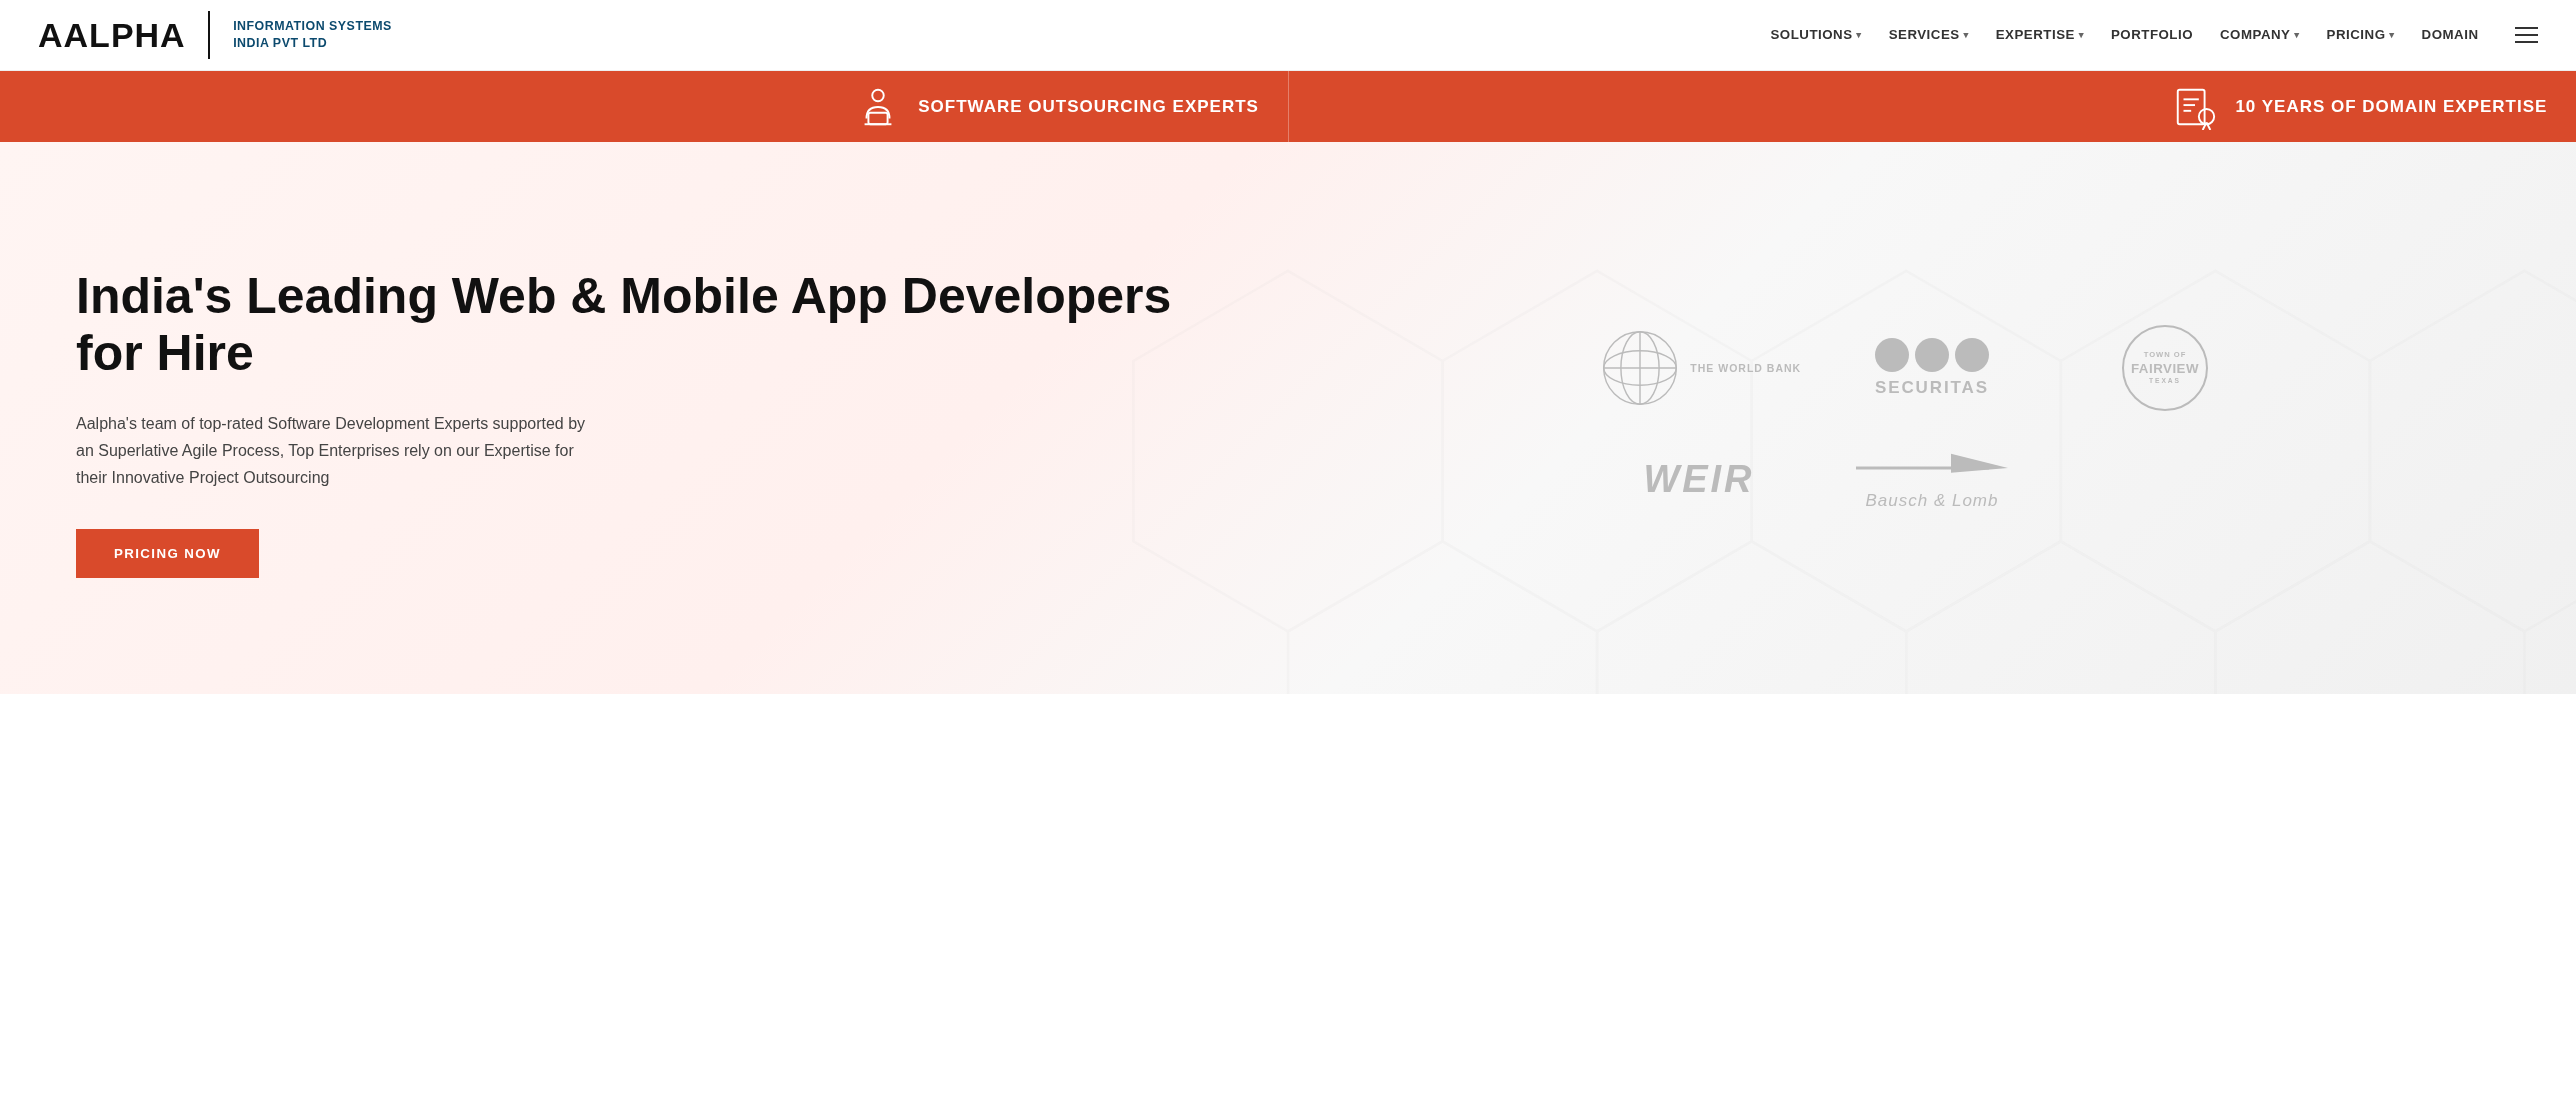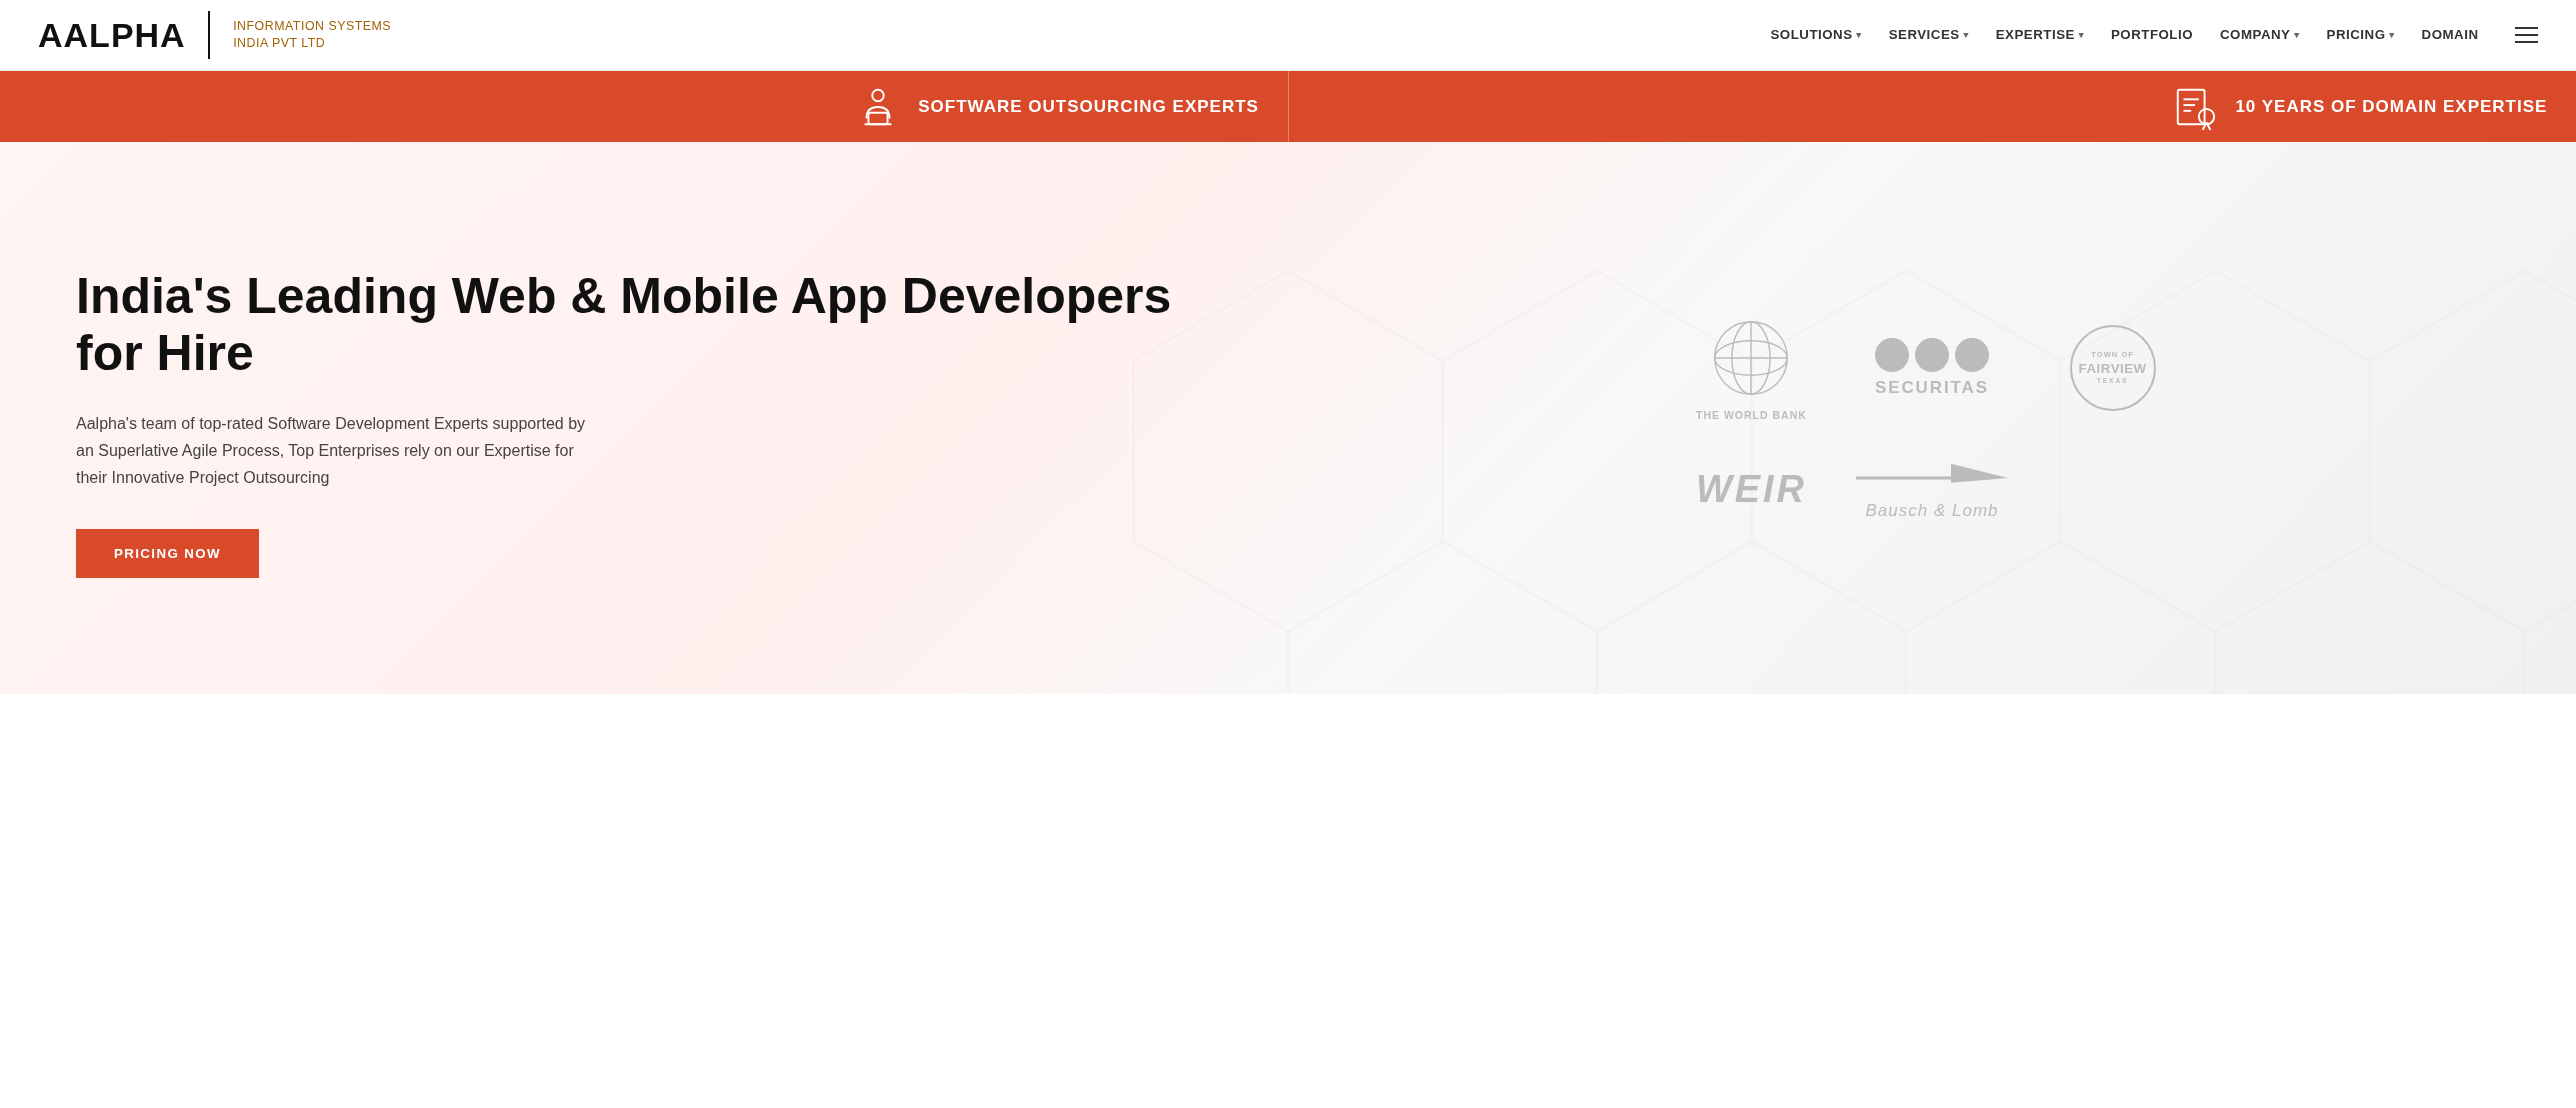--- a/index.html
+++ b/index.html
@@ -29,22 +29,22 @@
     .logo-divider {
       width: 1.9px;
       height: 48px;
       background: #111;
       margin: 0 9.5px;
     }
     .logo-sub {
       display: flex;
       flex-direction: column;
       font-size: 12.4px;
-      font-weight: 400;
-      color: #a16207;
+      font-weight: 700;
+      color: #0c4a6e;
       line-height: 1.4;
       letter-spacing: 0.5px;
     }
     .nav {
       display: flex;
       align-items: center;
       gap: 27px;
     }
     .nav-item {
       font-size: 13.3px;
@@ -183,21 +183,21 @@
     .logo-cell {
       display: flex;
       flex-direction: column;
       align-items: center;
       justify-content: center;
     }
 
     
     .wb-logo {
       display: flex;
-      flex-direction: column;
+      flex-direction: row;
       align-items: center;
       gap: 7.6px;
     }
     .wb-globe {
       width: 86px;
       height: 86px;
     }
     .wb-text {
       font-size: 10.5px;
       font-weight: 700;

